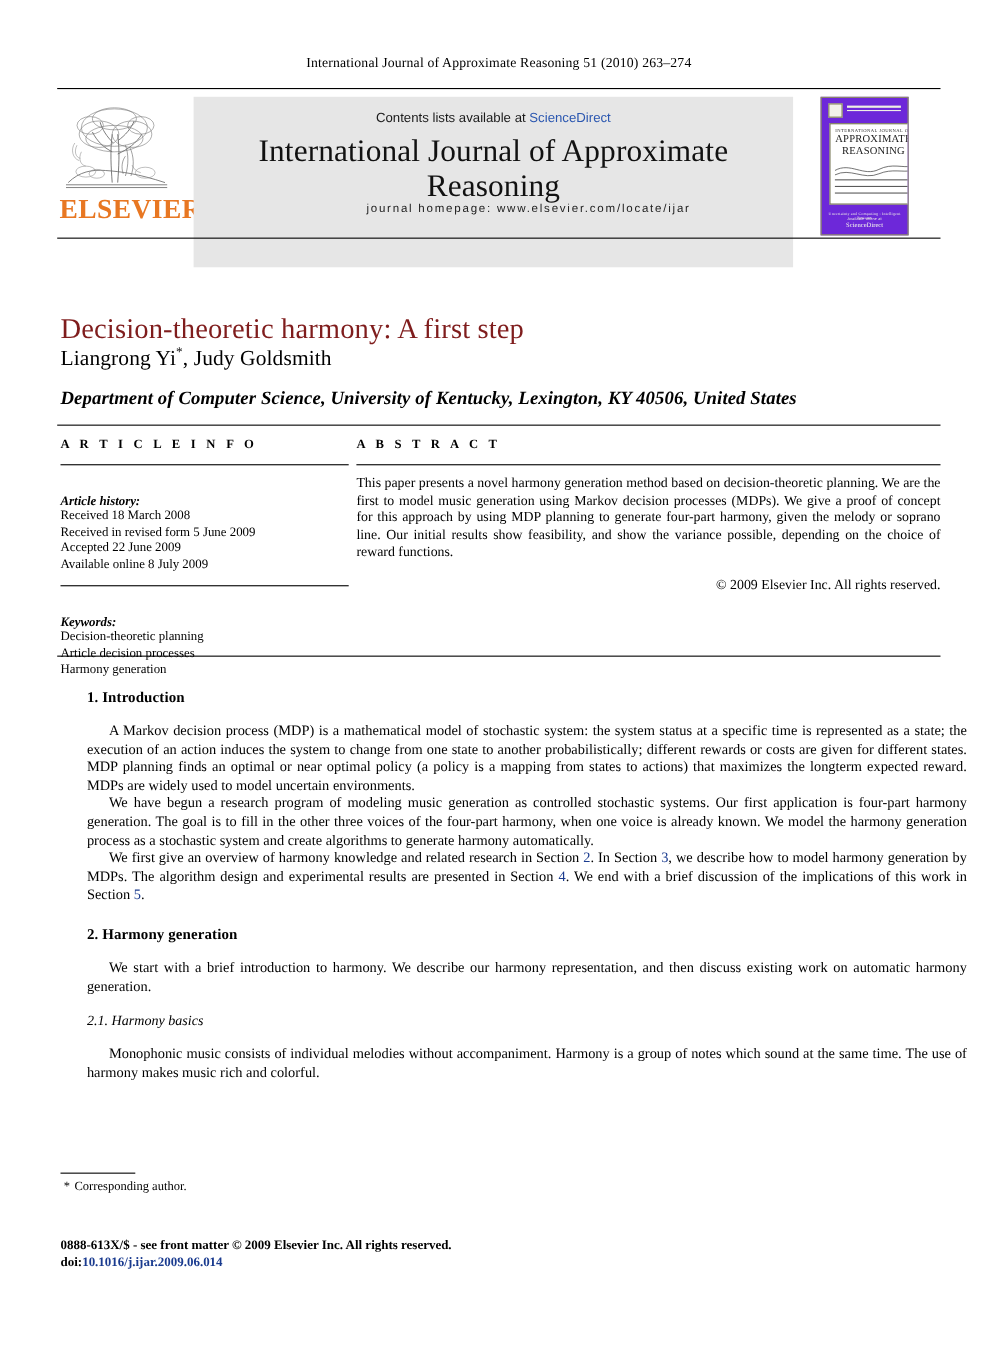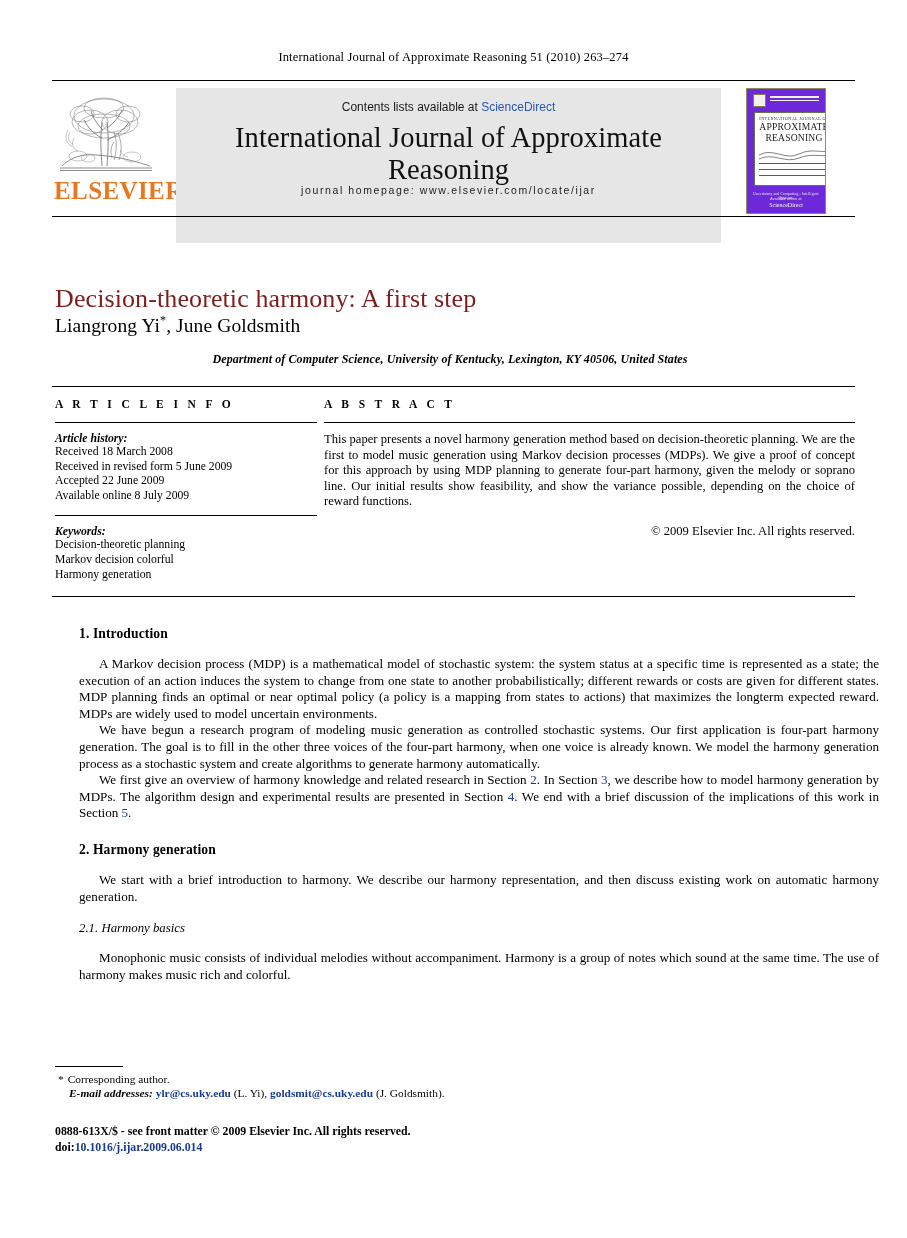--- a/index.html
+++ b/index.html
@@ -101,20 +101,21 @@
   }
   .homepage-line {
     position: absolute;
     left: 0; top: 96px;
     width: 545px;
     text-align: center;
     font-family: "Liberation Sans", sans-serif;
     font-size: 10.5px;
     letter-spacing: 1.6px;
     color: #222;
+    padding-left: 32px;
   }
 
   
   .cover {
     position: absolute;
     left: 694px; top: 0px;
     width: 80px;
     height: 126px;
     background: #6d28d9;
     border: 1px solid #8d8d61;
@@ -248,25 +249,24 @@
     letter-spacing: 0.1px;
   }
   .authors sup {
     font-size: 12px;
     vertical-align: super;
   }
   .affiliation {
     position: absolute;
     left: 55px; top: 352px;
     width: 790px;
-    font-size: 12px;
+    font-size: 17px;
     font-style: italic;
     font-weight: bold;
     letter-spacing: 0.1px;
-    text-align: center;
   }
 
   
   .rule-info-top {
     position: absolute;
     left: 52px; top: 386px;
     width: 803px;
     height: 1px;
     background: #000;
   }
@@ -288,21 +288,21 @@
   }
   .hr-thin {
     height: 1px;
     background: #000;
     margin-top: 12px;
   }
   .hist-title, .kw-title {
     font-style: italic;
     font-weight: bold;
     font-size: 11.7px;
-    margin-top: 9px;
+    margin-top: 26px;
   }
   .hist-line, .kw-line {
     font-size: 11.7px;
     line-height: 14.6px;
   }
   .kw-block { margin-top: 9px; }
   .hr-mid {
     height: 1px;
     background: #000;
     margin-top: 12px;
@@ -488,39 +488,39 @@
       <div class="cover-sd">
         <span class="sd-small">Available online at</span>
         <span class="sd-word">ScienceDirect</span>
       </div>
     </div>
   </div>
   <div class="rule-masthead"></div>
 
   <div class="art-title">Decision-theoretic harmony: A first step</div>
   <div class="authors">
-    <span>Liangrong Yi</span><sup>*</sup><span>, June Goldsmith</span>
+    <span>Liangrong Yi</span><sup>*</sup><span>, Judy Goldsmith</span>
   </div>
   <div class="affiliation">Department of Computer Science, University of Kentucky, Lexington, KY 40506, United States</div>
 
   <div class="rule-info-top"></div>
 
   <div class="col-left">
     <div class="sec-label">A R T I C L E   I N F O</div>
     <div class="hr-thin"></div>
     <div class="hist-title">Article history:</div>
     <div class="hist-line">Received 18 March 2008</div>
     <div class="hist-line">Received in revised form 5 June 2009</div>
     <div class="hist-line">Accepted 22 June 2009</div>
     <div class="hist-line">Available online 8 July 2009</div>
     <div class="hr-mid"></div>
     <div class="kw-block">
       <div class="kw-title">Keywords:</div>
       <div class="kw-line">Decision-theoretic planning</div>
-      <div class="kw-line">Markov decision colorful</div>
+      <div class="kw-line">Article decision processes</div>
       <div class="kw-line">Harmony generation</div>
     </div>
   </div>
 
   <div class="col-right">
     <div class="sec-label">A B S T R A C T</div>
     <div class="hr-thin"></div>
     <div class="abstract-body">This paper presents a novel harmony generation method based on decision-theoretic planning. We are the first to model music generation using Markov decision processes (MDPs). We give a proof of concept for this approach by using MDP planning to generate four-part harmony, given the melody or soprano line. Our initial results show feasibility, and show the variance possible, depending on the choice of reward functions.</div>
     <div class="copyright">© 2009 Elsevier Inc. All rights reserved.</div>
   </div>
@@ -540,24 +540,20 @@
     <div class="sec-gap-sm"></div>
     <h3 class="subsec-head">2.1. Harmony basics</h3>
     <p class="para">Monophonic music consists of individual melodies without accompaniment. Harmony is a group of notes which sound at the same time. The use of harmony makes music rich and colorful.</p>
   </div>
 
   <div class="foot-rule"></div>
   <div class="footnote">
     <div>
       <span class="star">*</span><span>Corresponding author.</span>
     </div>
-    <div class="indent">
-      <span class="em-label">E-mail addresses:</span>
-      <a class="mail" href="#">ylr@cs.uky.edu</a><span> (L. Yi), </span><a class="mail" href="#">goldsmit@cs.uky.edu</a><span> (J. Goldsmith).</span>
-    </div>
   </div>
 
   <div class="imprint">
     <div>0888-613X/$ - see front matter © 2009 Elsevier Inc. All rights reserved.</div>
     <div><span>doi:</span><a class="doi" href="#">10.1016/j.ijar.2009.06.014</a></div>
   </div>
 
 </div>
 
 </body></html>

